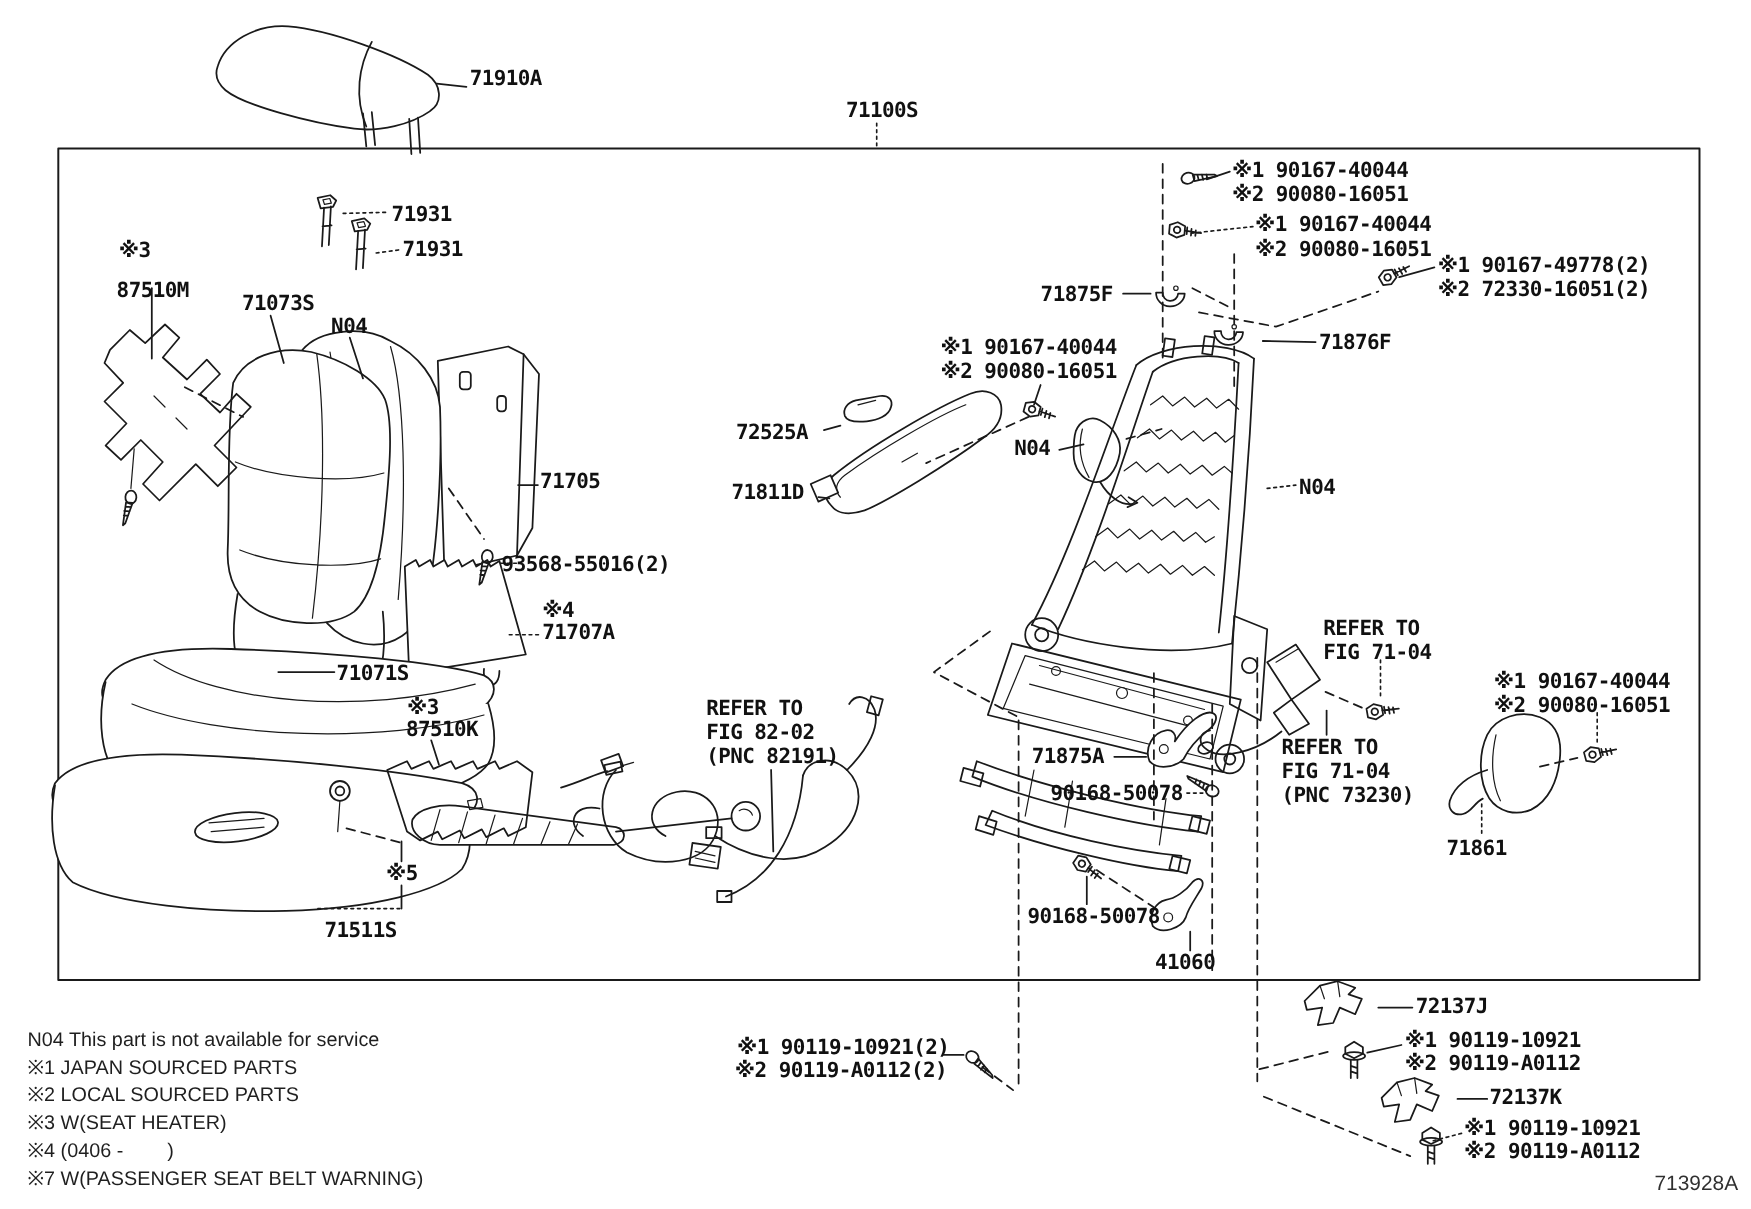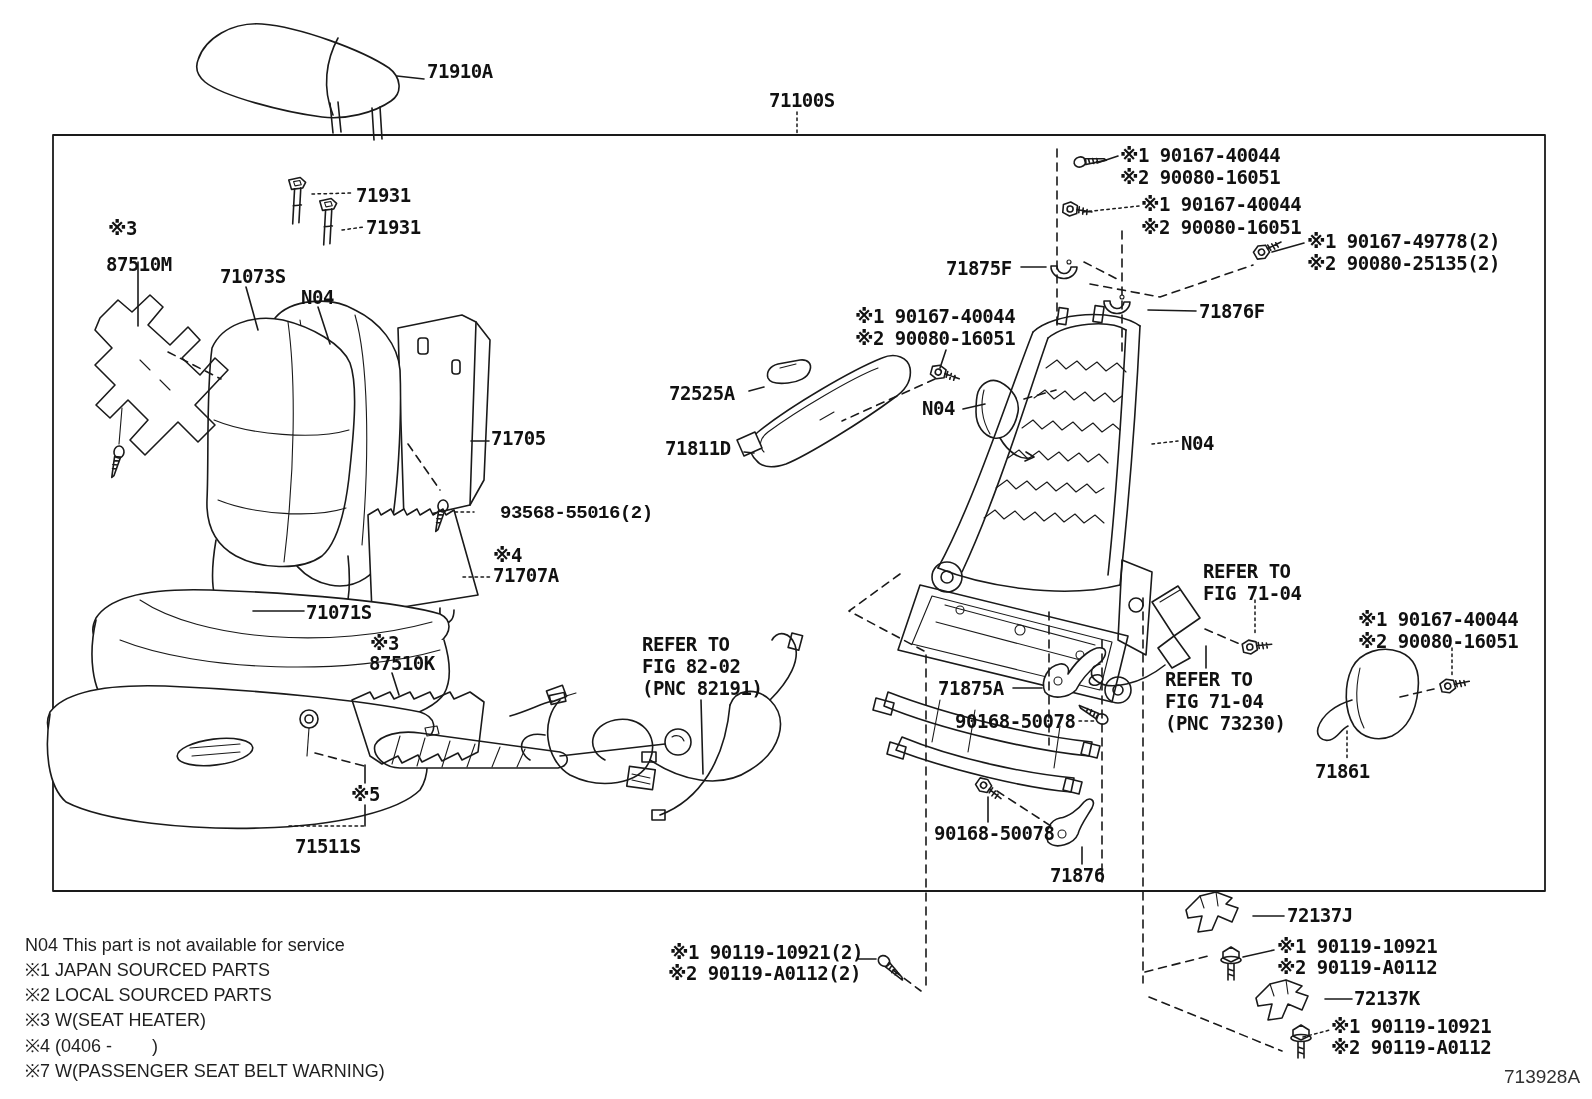--- a/index.html
+++ b/index.html
@@ -298,31 +298,31 @@
 </svg>
 
 <div id="labels">
       <div class="lbl" style="left: 427px; top: 62px;">71910A</div>
       <div class="lbl" style="left: 769px; top: 91px;">71100S</div>
       <div class="lbl" style="left: 1120px; top: 146px;">※1 90167-40044</div>
       <div class="lbl" style="left: 1120px; top: 168px;">※2 90080-16051</div>
       <div class="lbl" style="left: 1141px; top: 195px;">※1 90167-40044</div>
       <div class="lbl" style="left: 1141px; top: 218px;">※2 90080-16051</div>
       <div class="lbl" style="left: 1307px; top: 232px;">※1 90167-49778(2)</div>
-      <div class="lbl" style="left: 1307px; top: 254px;">※2 90080-25135(2)</div>
+      <div class="lbl" style="left: 1307px; top: 254px;">※2 72330-16051(2)</div>
       <div class="lbl" style="left: 946px; top: 259px; text-align: right;">71875F</div>
       <div class="lbl" style="left: 1199px; top: 302px;">71876F</div>
       <div class="lbl" style="left: 356px; top: 186px;">71931</div>
       <div class="lbl" style="left: 366px; top: 218px;">71931</div>
       <div class="lbl" style="left: 108px; top: 219px;">※3</div>
       <div class="lbl" style="left: 106px; top: 241px; margin-top: 14px;">87510M</div>
       <div class="lbl" style="left: 220px; top: 267px;">71073S</div>
       <div class="lbl" style="left: 301px; top: 288px;">N04</div>
       <div class="lbl" style="left: 491px; top: 429px;">71705</div>
-      <div class="lbl" style="left: 500px; top: 504px; font-family: Liberation Mono, monospace;">93568-55016(2)</div>
+      <div class="lbl" style="left: 456px; top: 504px;">93568-55016(2)</div>
       <div class="lbl" style="left: 493px; top: 546px;">※4</div>
       <div class="lbl" style="left: 493px; top: 566px; text-align: center;">71707A</div>
       <div class="lbl" style="left: 306px; top: 603px;">71071S</div>
       <div class="lbl" style="left: 370px; top: 634px;">※3</div>
       <div class="lbl" style="left: 369px; top: 654px;">87510K</div>
       <div class="lbl" style="left: 351px; top: 785px;">※5</div>
       <div class="lbl" style="left: 295px; top: 837px;">71511S</div>
       <div class="lbl" style="left: 669px; top: 384px;">72525A</div>
       <div class="lbl" style="left: 665px; top: 439px;">71811D</div>
       <div class="lbl" style="left: 855px; top: 307px;">※1 90167-40044</div>
@@ -336,21 +336,21 @@
       <div class="lbl" style="left: 642px; top: 679px;">(PNC 82191)</div>
       <div class="lbl" style="left: 938px; top: 679px;">71875A</div>
       <div class="lbl" style="left: 955px; top: 712px;">90168-50078</div>
       <div class="lbl" style="left: 1165px; top: 670px;">REFER TO</div>
       <div class="lbl" style="left: 1165px; top: 692px;">FIG 71-04</div>
       <div class="lbl" style="left: 1165px; top: 714px;">(PNC 73230)</div>
       <div class="lbl" style="left: 1358px; top: 610px;">※1 90167-40044</div>
       <div class="lbl" style="left: 1358px; top: 632px;">※2 90080-16051</div>
       <div class="lbl" style="left: 1315px; top: 762px;">71861</div>
       <div class="lbl" style="left: 934px; top: 824px;">90168-50078</div>
-      <div class="lbl" style="left: 1050px; top: 866px;">71876</div>
+      <div class="lbl" style="left: 1050px; top: 866px;">41060</div>
       <div class="lbl" style="left: 670px; top: 943px;">※1 90119-10921(2)</div>
       <div class="lbl" style="left: 668px; top: 964px;">※2 90119-A0112(2)</div>
       <div class="lbl" style="left: 1287px; top: 906px;">72137J</div>
       <div class="lbl" style="left: 1277px; top: 937px;">※1 90119-10921</div>
       <div class="lbl" style="left: 1277px; top: 958px;">※2 90119-A0112</div>
       <div class="lbl" style="left: 1354px; top: 989px;">72137K</div>
       <div class="lbl" style="left: 1331px; top: 1017px;">※1 90119-10921</div>
       <div class="lbl" style="left: 1331px; top: 1038px;">※2 90119-A0112</div>
     </div>
 

